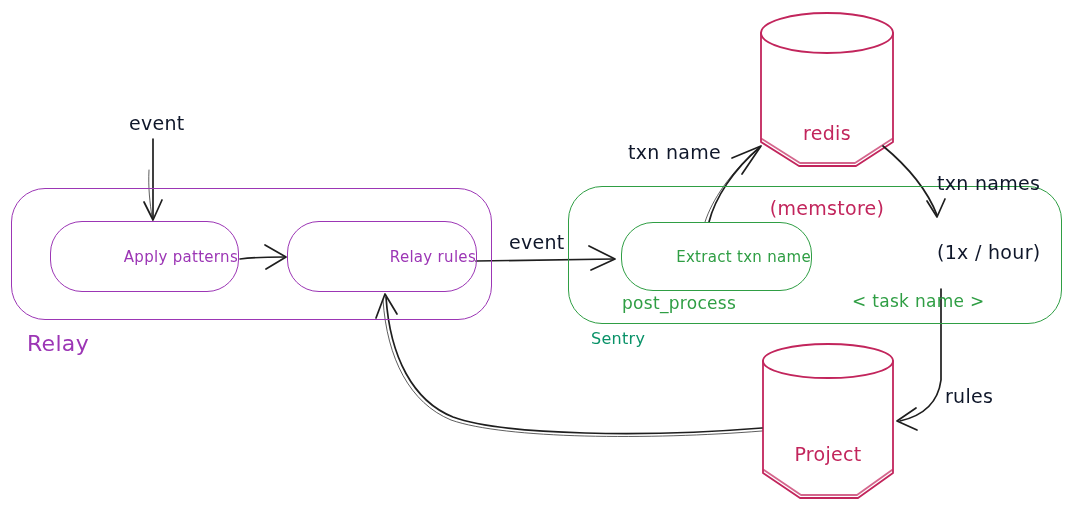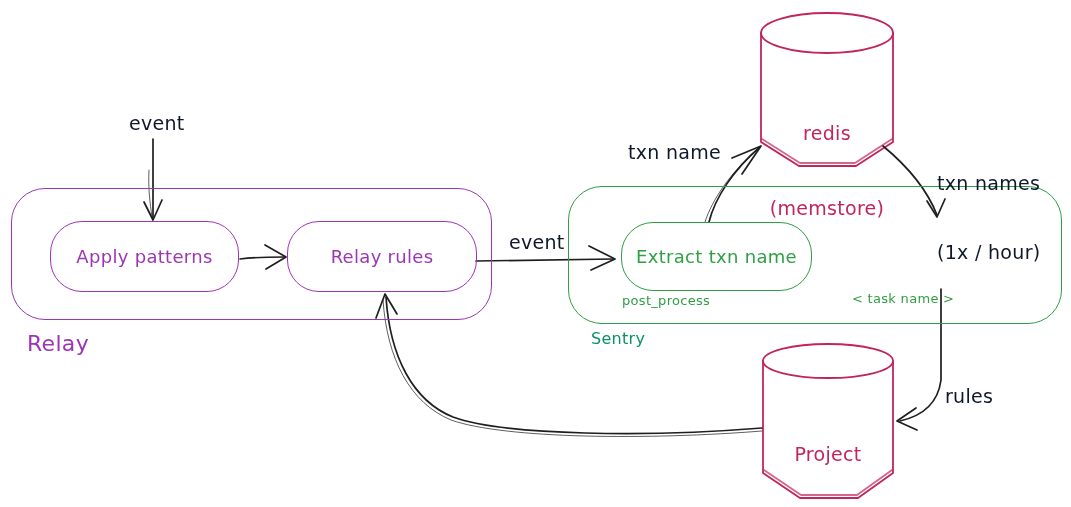--- a/index.html
+++ b/index.html
@@ -8,29 +8,29 @@
     font-family:"DejaVu Sans", sans-serif; color:#1e1e1e; overflow:hidden;
   }
   .layer { position:absolute; left:0; top:0; width:1071px; height:507px; }
   .group {
     position:absolute; border:1.8px solid #9c36b5; border-radius:34px;
     background:transparent;
   }
   .group.green { border-color:#2f9e44; }
   .node {
     position:absolute; border:1.7px solid #9c36b5; border-radius:32px;
-    background:transparent; display:flex; align-items:center; justify-content:center;
-    font-size:18px; color:#9c36b5; letter-spacing:0.3px; white-space:nowrap;
+    background:transparent; display:flex; align-items:center; justify-content:flex-end;
+    font-size:15px; color:#9c36b5; letter-spacing:0.3px; white-space:nowrap;
   }
   .node.green { border-color:#2f9e44; color:#2f9e44; }
   .lbl { position:absolute; white-space:pre; letter-spacing:0.3px; }
   .lbl.ink    { color:#0f172a; font-size:19px; }
   .lbl.purple { color:#9c36b5; font-size:22px; }
   .lbl.teal   { color:#099268; font-size:16px; }
-  .lbl.green  { color:#2f9e44; font-size:13px; }
+  .lbl.green  { color:#2f9e44; font-size:17px; }
   .lbl.crimson{ color:#c2255c; font-size:19px; text-align:center; line-height:25px; }
   svg path, svg ellipse { fill:none; }
   .stroke-ink  { stroke:#1e1e1e; stroke-width:1.7; stroke-linecap:round; stroke-linejoin:round; }
   .stroke-ink2 { stroke:#1e1e1e; stroke-width:0.9; stroke-linecap:round; opacity:0.8; }
   .stroke-db   { stroke:#c2255c; stroke-width:1.8; stroke-linecap:round; stroke-linejoin:round; }
 </style>
 </head>
 <body>
 
 <div class="canvas">

